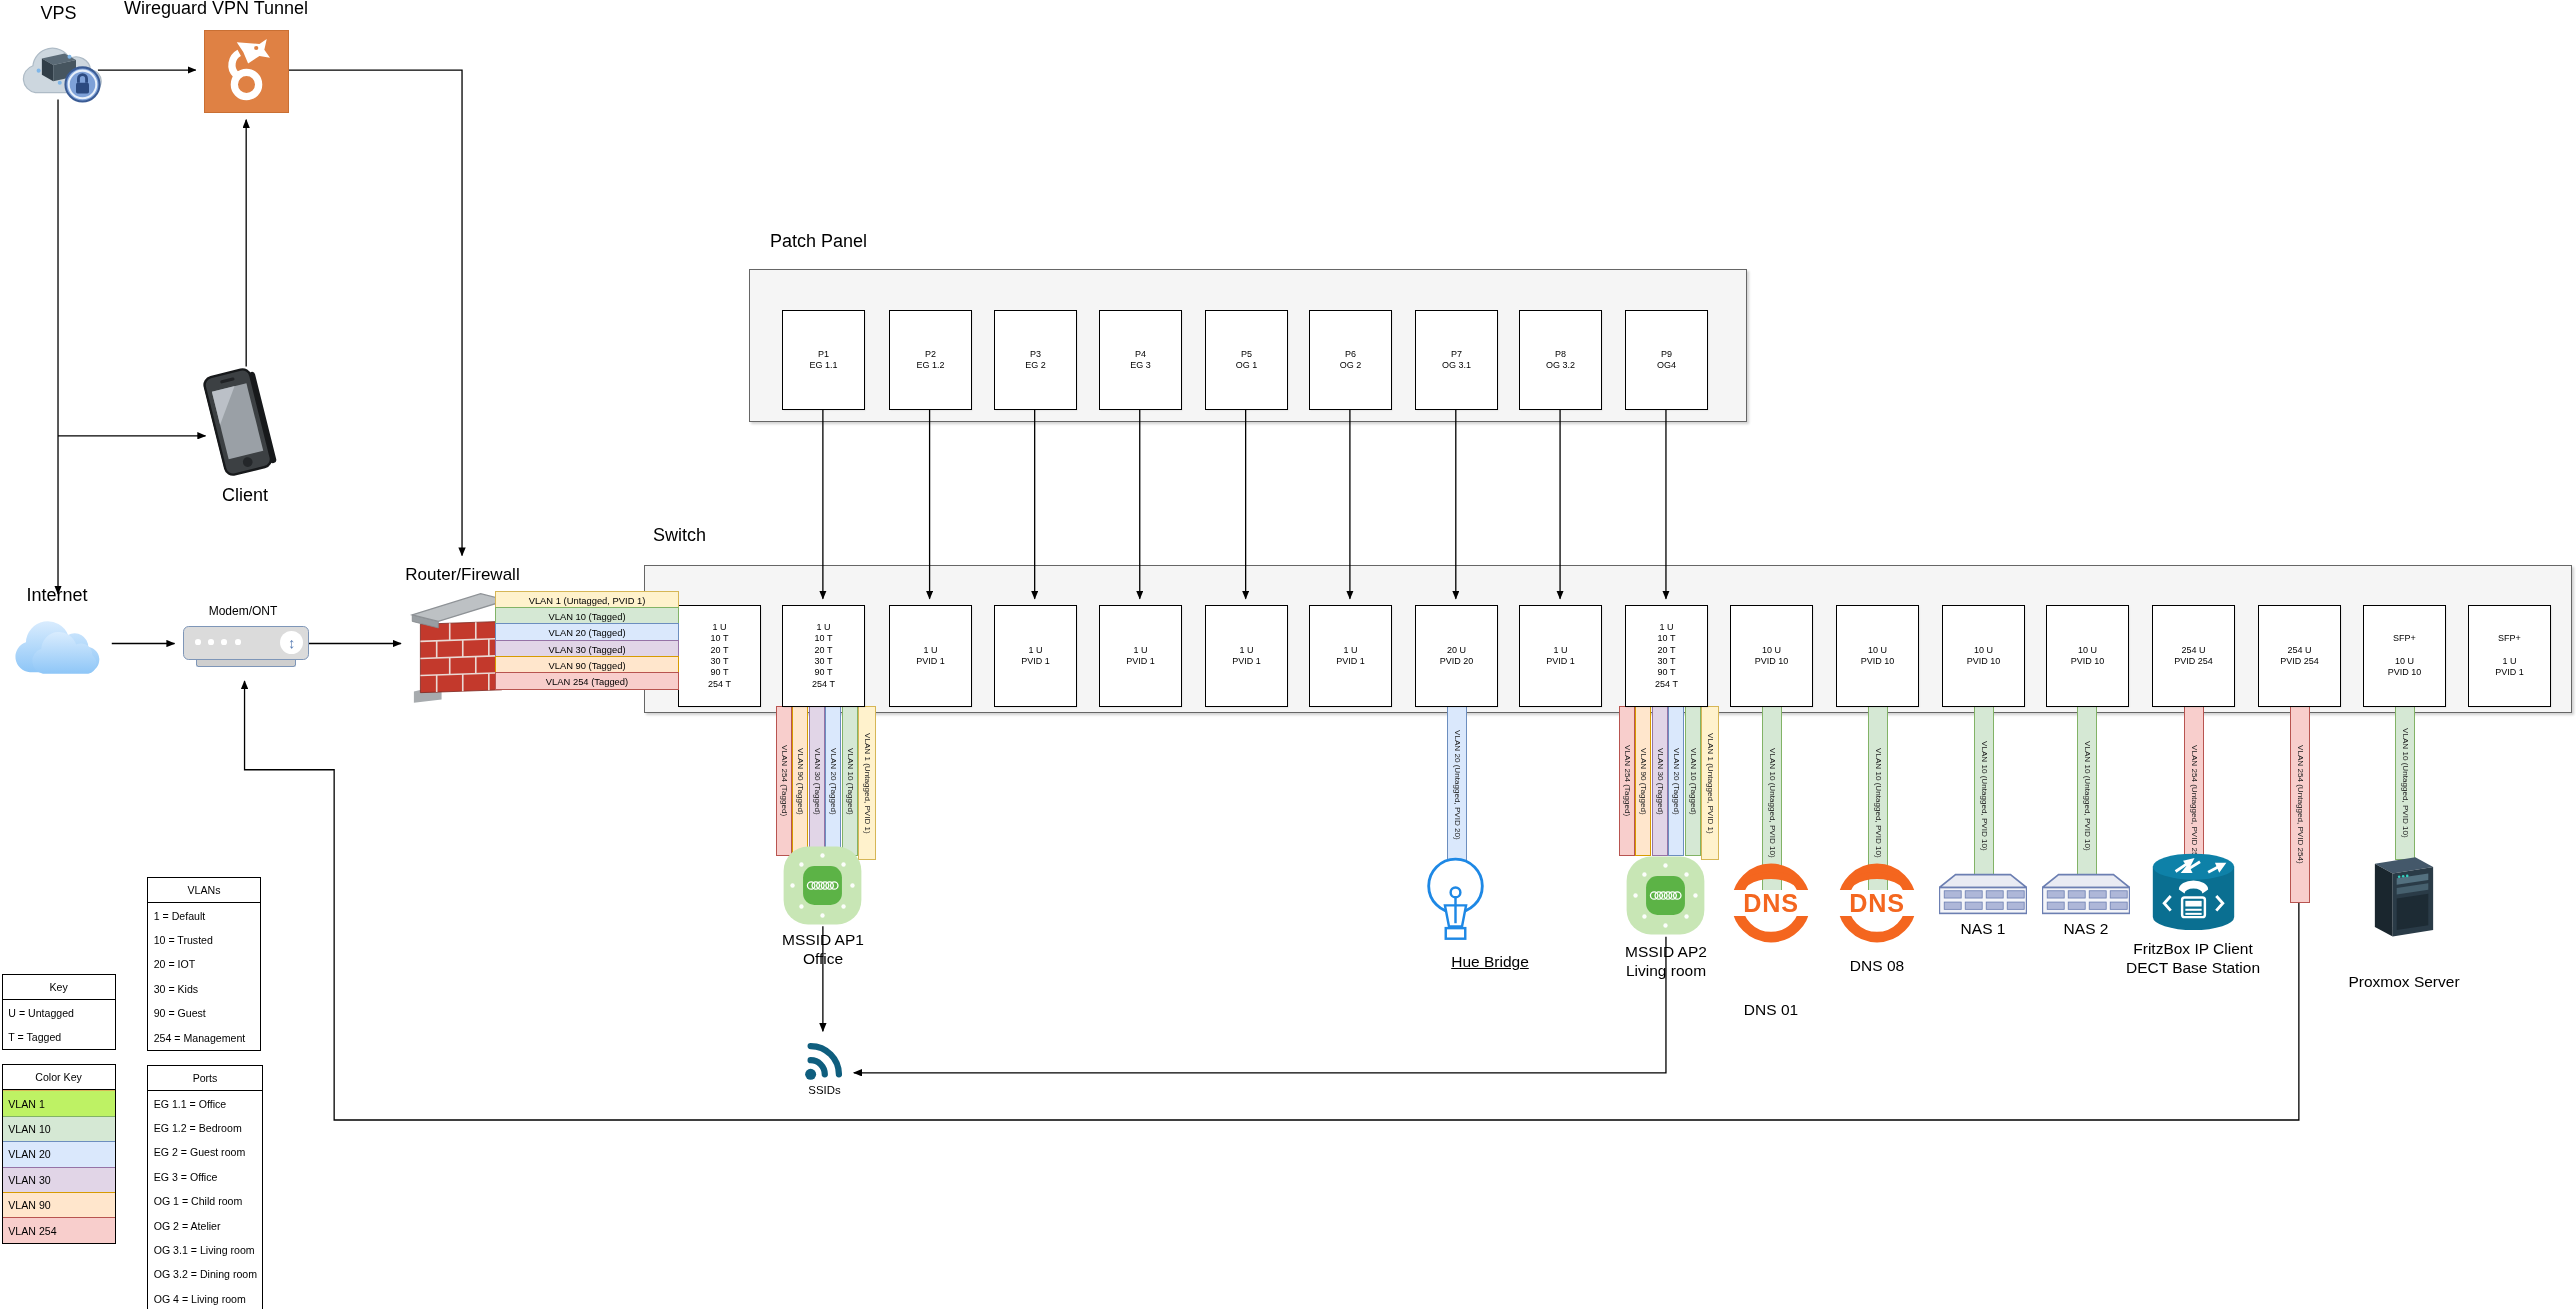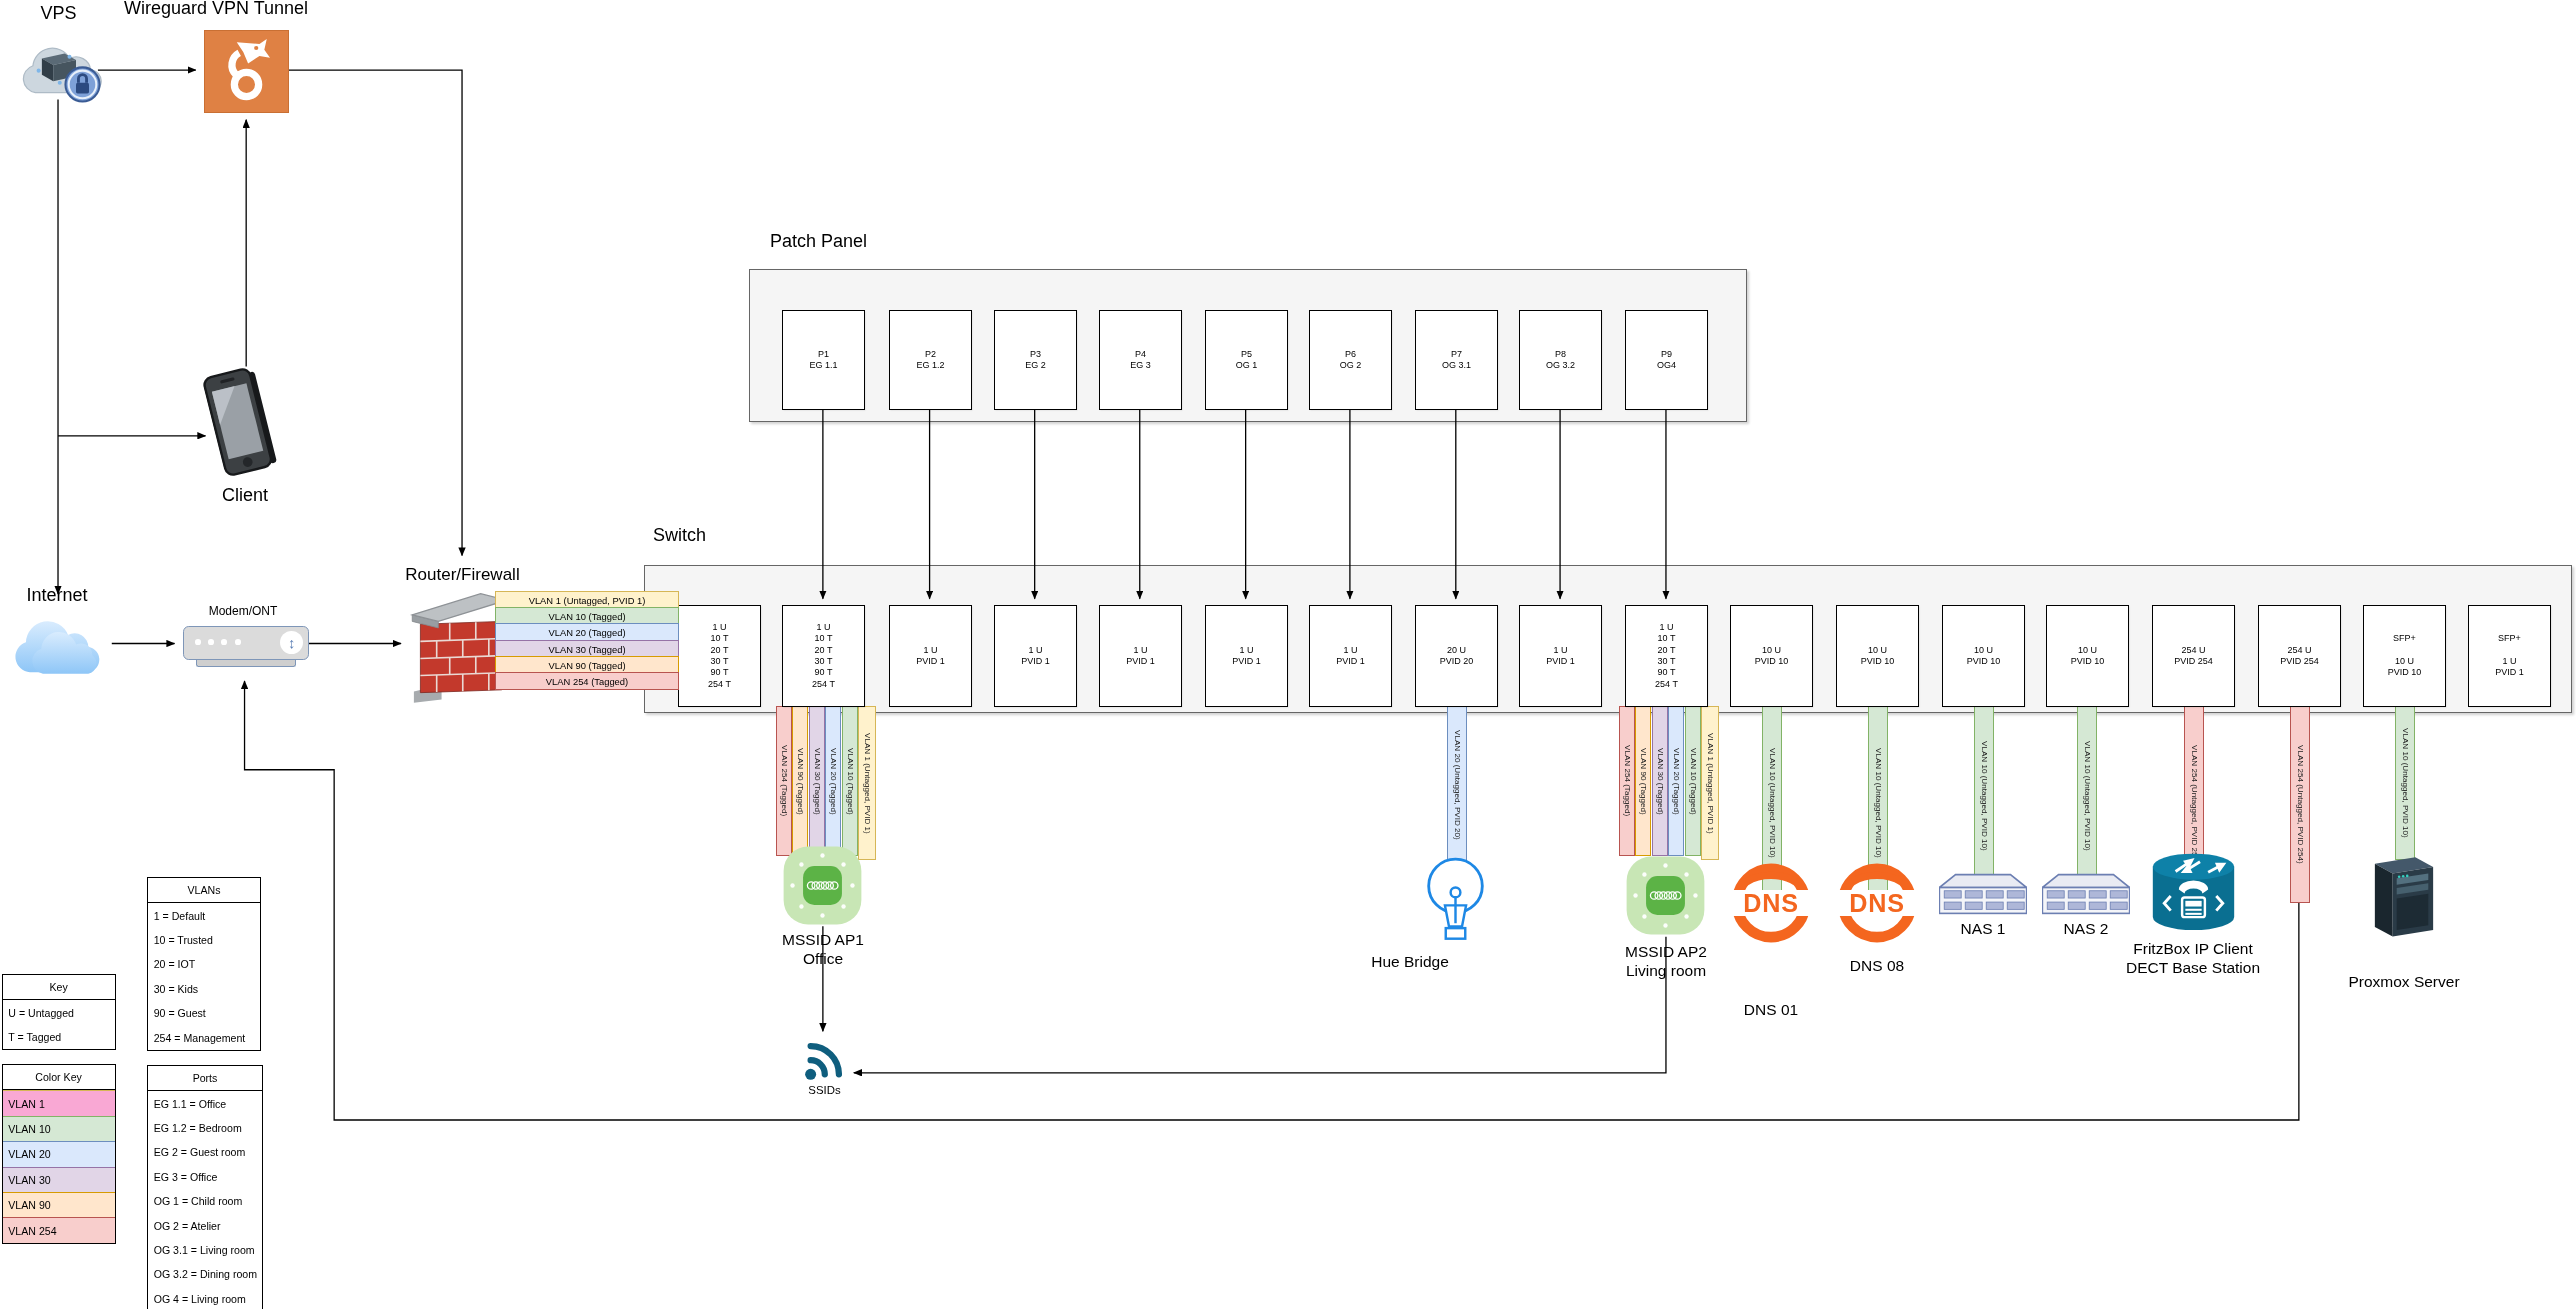--- a/index.html
+++ b/index.html
@@ -277,21 +277,21 @@
       <div class="ribbon" style="left: 1447px; top: 706px; width: 18px; height: 156px; background: rgb(218, 232, 252); border: 0.8px solid rgb(108, 142, 191);">VLAN 20 (Untagged, PVID 20)</div>
       <div class="device" style="left: 1423px; top: 855px; width: 65px; height: 91px;">
         <svg width="65" height="91" viewBox="0 0 80 112">
    <circle cx="40" cy="38" r="33" fill="#fff" stroke="#1E88E5" stroke-width="3.5"></circle>
    <path d="M27,62 L53,62 L48,88 L32,88 Z" fill="#fff" stroke="#1E88E5" stroke-width="3"></path>
    <line x1="40" y1="84" x2="40" y2="52" stroke="#1E88E5" stroke-width="3"></line>
    <circle cx="40" cy="46" r="6" fill="#fff" stroke="#1E88E5" stroke-width="3"></circle>
    <rect x="28" y="90" width="24" height="13" fill="#fff" stroke="#1E88E5" stroke-width="3"></rect>
  </svg>
       </div>
-      <div class="dev-label" style="left: 1304px; top: 952px;">Hue Bridge</div>
+      <div class="dev-label" style="left: 1384px; top: 952px; text-decoration: underline;">Hue Bridge</div>
       <div class="port-box" style="left: 1519px; top: 605px; width: 81px; height: 100px;">
         <div>1 U</div>
         <div>PVID 1</div>
       </div>
       <div class="port-box" style="left: 1625px; top: 605px; width: 81px; height: 100px;">
         <div>1 U</div>
         <div>10 T</div>
         <div>20 T</div>
         <div>30 T</div>
         <div>90 T</div>
@@ -478,21 +478,21 @@
         <div class="row">10 = Trusted</div>
         <div class="row">20 = IOT</div>
         <div class="row">30 = Kids</div>
         <div class="row">90 = Guest</div>
         <div class="row">254 = Management</div>
       </div>
   </div>
   <div class="legend" id="legend-colorkey" style="left:1.6px;top:1064px;width:112px;">
     <div class="hdr">Color Key</div>
     <div class="rows">
-        <div class="crow" style="background: #f9a8d4; border-top-color: rgb(214, 182, 86);">VLAN 1</div>
+        <div class="crow" style="background: #bef264; border-top-color: rgb(214, 182, 86);">VLAN 1</div>
         <div class="crow" style="background: rgb(213, 232, 212); border-top-color: rgb(130, 179, 102);">VLAN 10</div>
         <div class="crow" style="background: rgb(218, 232, 252); border-top-color: rgb(108, 142, 191);">VLAN 20</div>
         <div class="crow" style="background: rgb(225, 213, 231); border-top-color: rgb(150, 115, 166);">VLAN 30</div>
         <div class="crow" style="background: rgb(255, 230, 204); border-top-color: rgb(215, 155, 0);">VLAN 90</div>
         <div class="crow" style="background: rgb(248, 206, 204); border-top-color: rgb(184, 84, 80);">VLAN 254</div>
       </div>
   </div>
   <div class="legend" id="legend-ports" style="left:147px;top:1065px;width:114px;">
     <div class="hdr">Ports</div>
     <div class="rows">

